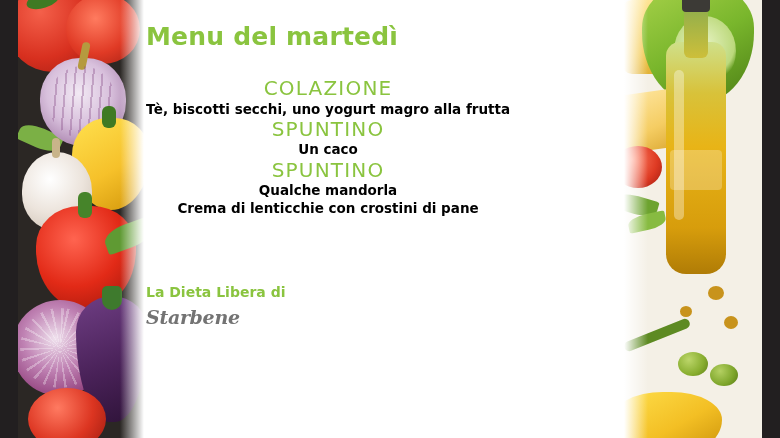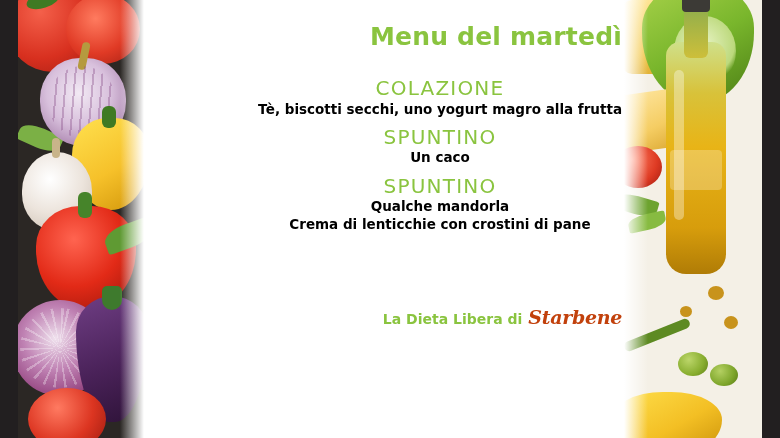--- a/index.html
+++ b/index.html
@@ -107,71 +107,72 @@
 
   
   .menu-panel {
     position: absolute;
     left: 146px; top: 0;
     width: 476px; height: 346px;
     background: #ffffff;
     z-index: 5;
     display: flex;
     flex-direction: column;
-    align-items: flex-end;
+    align-items: flex-start;
     padding-top: 22px;
   }
   .menu-title {
     font-family: "DejaVu Sans", sans-serif;
     font-weight: 700;
     font-size: 25px;
     letter-spacing: .2px;
     color: #8ac43f;
     text-align: center;
     margin-bottom: 16px;
   }
   .meal { text-align: center; width: 100%; }
   .meal-name {
     font-family: "DejaVu Sans", sans-serif;
     font-weight: 400;
     font-size: 20px;
     letter-spacing: 1.2px;
     color: #8ac43f;
     line-height: 1.18;
-    margin-top: 8px;
+    margin-top: 0;
   }
   .meal-line {
     font-family: "DejaVu Sans", sans-serif;
     font-weight: 700;
     font-size: 13.5px;
     color: #000000;
     line-height: 1.28;
   }
   .meal:first-of-type .meal-name { margin-top: 10px; }
 
   .brand-row {
     margin-top: auto;
     margin-bottom: 18px;
     display: flex;
     align-items: baseline;
     justify-content: center;
     gap: 6px;
+    flex-direction: column;
   }
   .brand-pre {
     font-family: "DejaVu Sans", sans-serif;
     font-weight: 700;
     font-size: 14px;
     color: #8ac43f;
   }
   .brand-name {
     font-family: "DejaVu Serif", serif;
     font-weight: 700;
     font-style: italic;
     font-size: 19px;
-    color: #c2410c;
+    color: #737373;
     letter-spacing: -.3px;
   }
 </style>
 </head>
 <body>
 
 <div id="stage">
 
   <div class="veg-left">
     <div class="blob tomato-1"></div>

